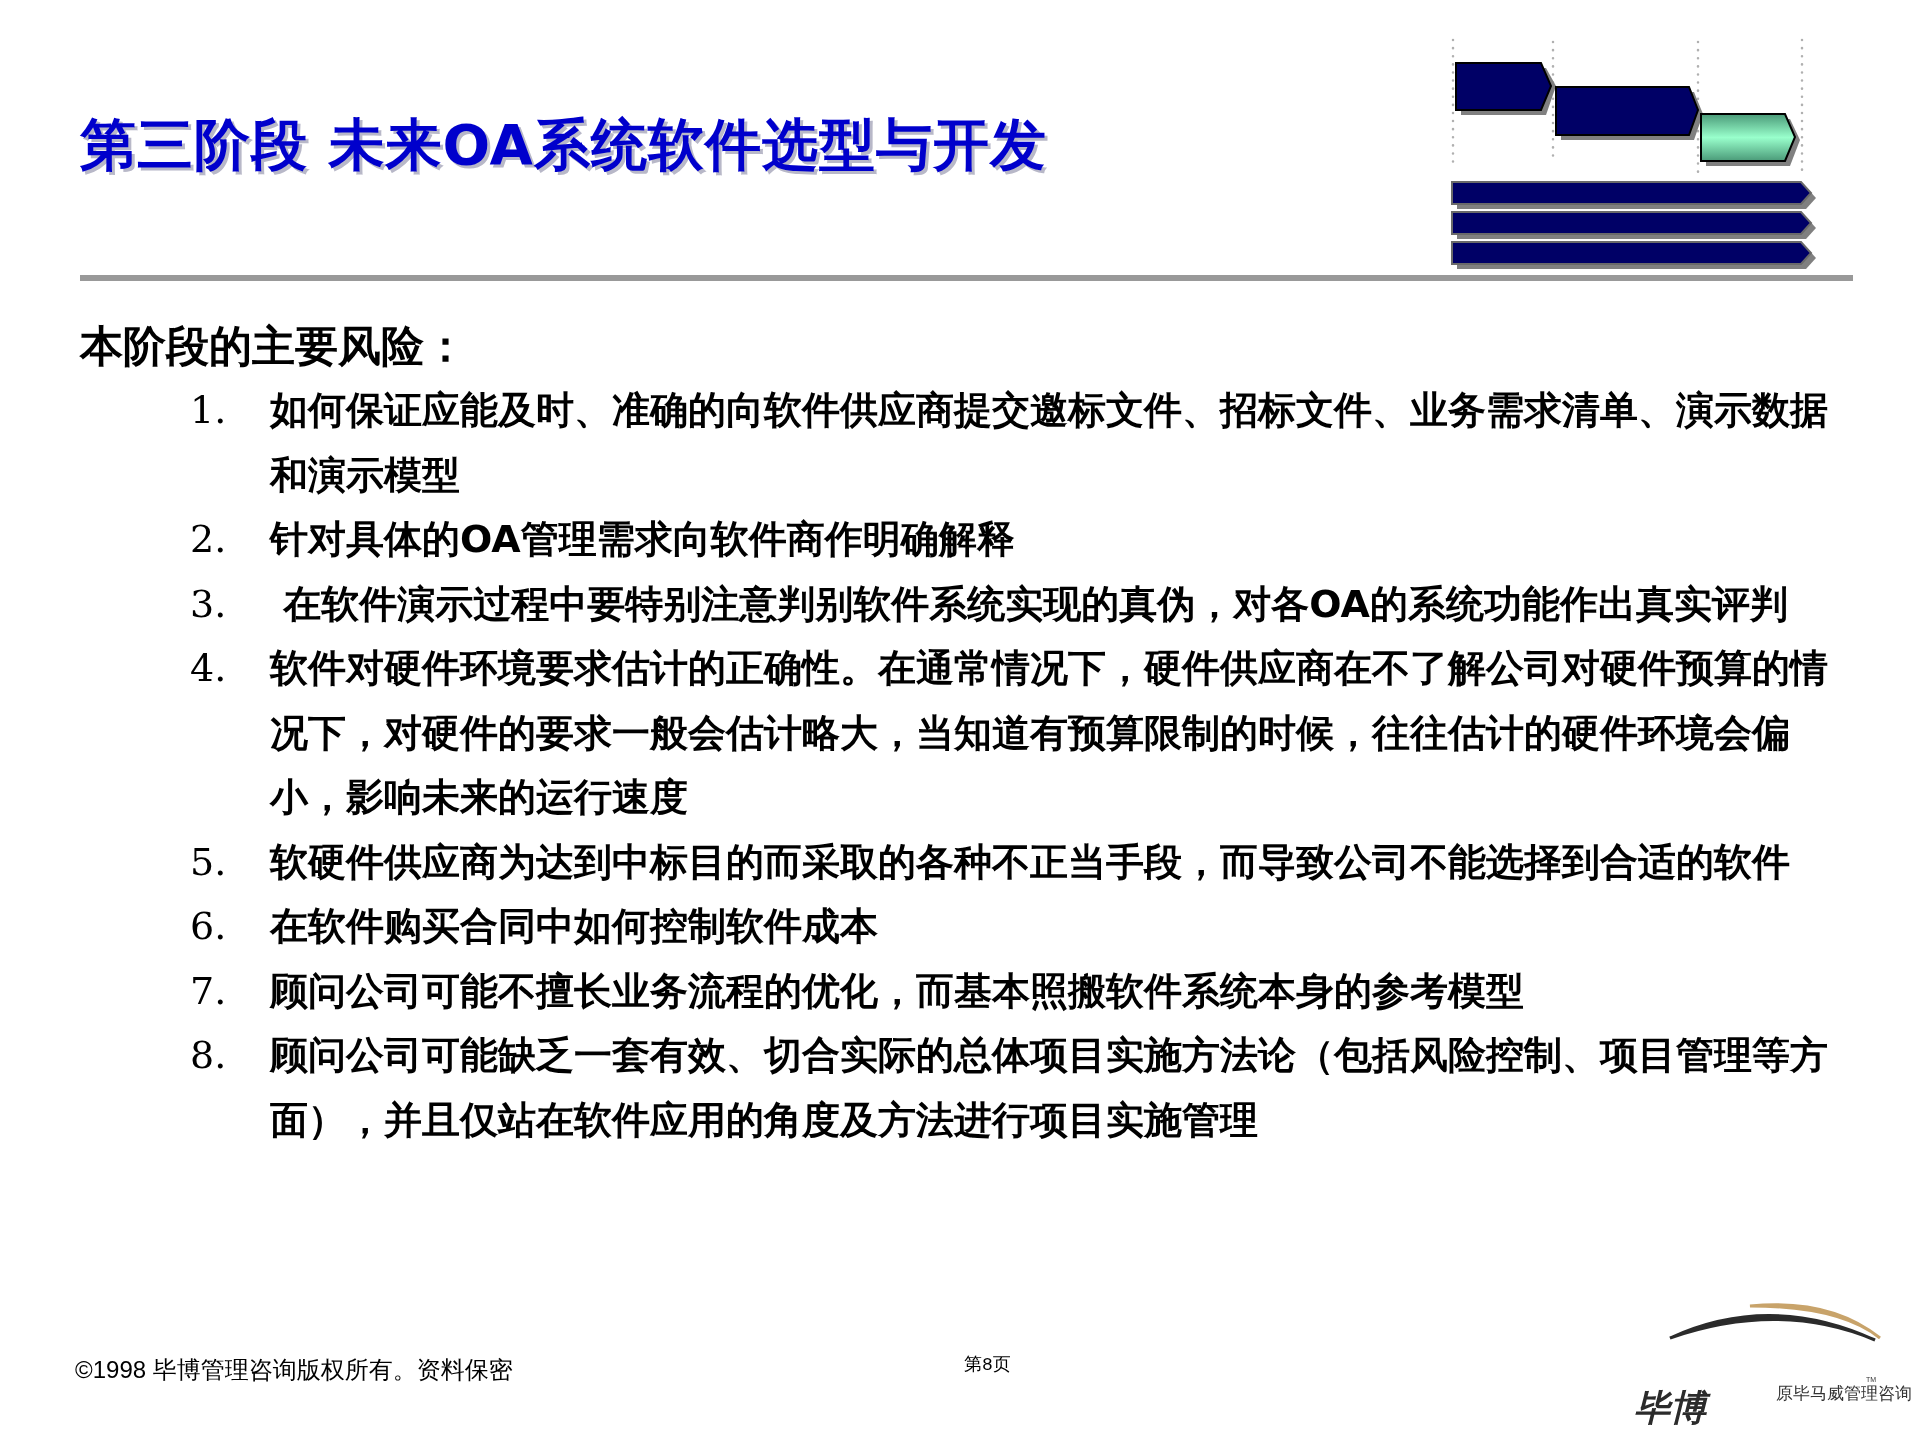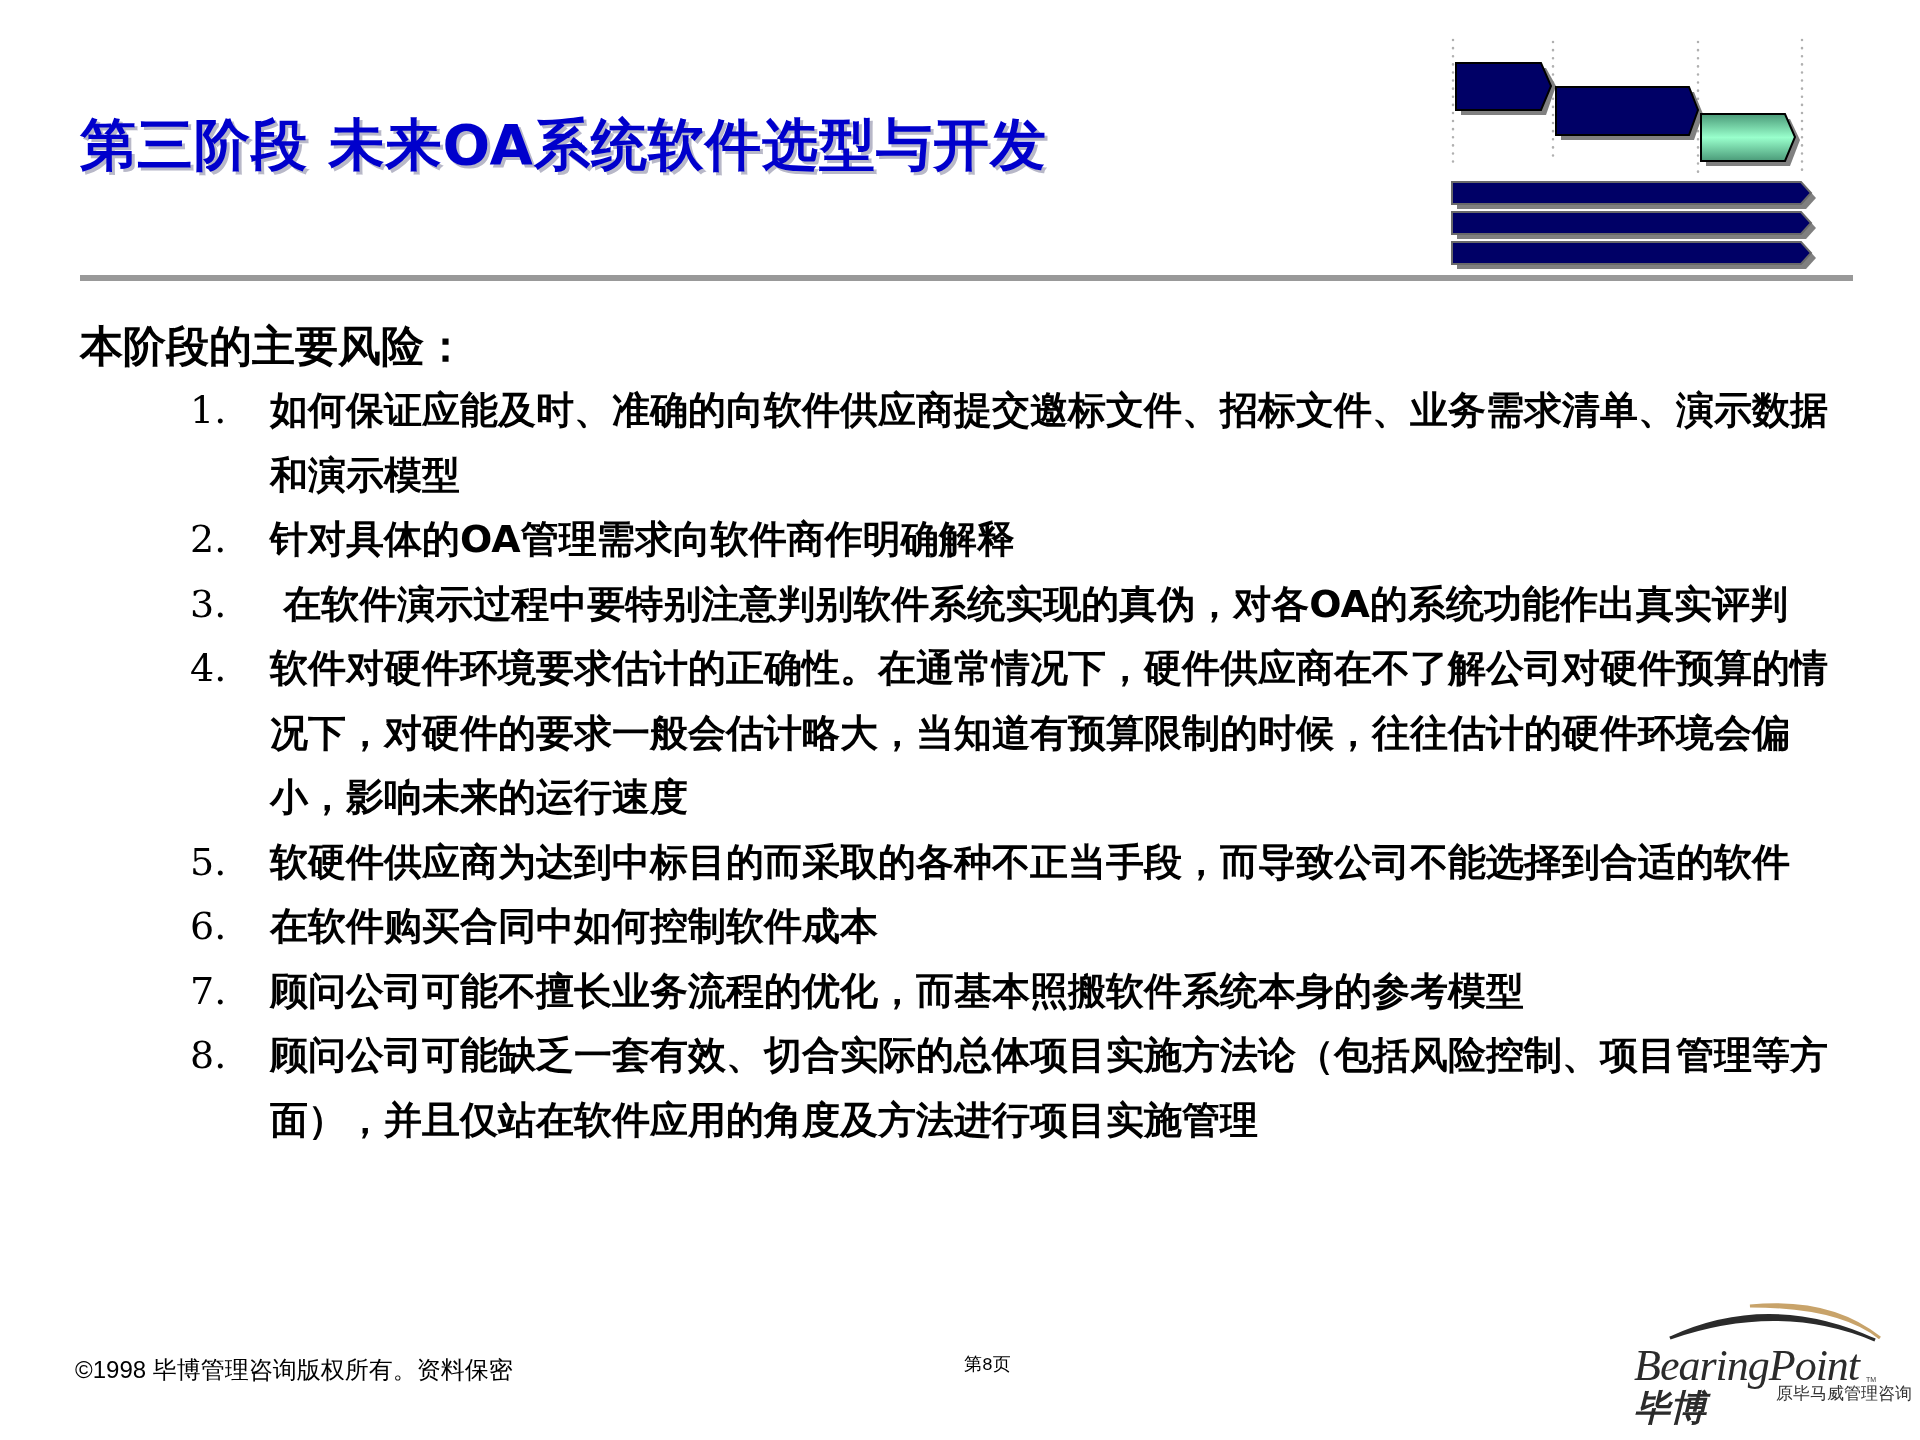--- a/index.html
+++ b/index.html
@@ -108,17 +108,16 @@
 </ol>
 
 <div class="footer-left">©1998 毕博管理咨询版权所有。资料保密</div>
 <div class="footer-page">第8页</div>
 
 <div class="logo">
   <svg width="260" height="50" viewBox="0 0 260 50" style="position:absolute;left:0;top:0;">
     <path d="M40,38 Q140,-8 245,40 Q150,0 40,38 Z" fill="#2b2b2b" stroke="#2b2b2b" stroke-width="3"></path>
     <path d="M120,6 Q200,-2 250,38 Q210,6 120,6 Z" fill="#c8a36a" stroke="#c8a36a" stroke-width="3"></path>
   </svg>
-  <div class="logo-word">BearingPoint</div>
   <div class="logo-tm">TM</div>
   <div class="logo-cn">毕博</div>
   <div class="logo-sub">原毕马威管理咨询</div>
 </div>
 
 </body></html>

